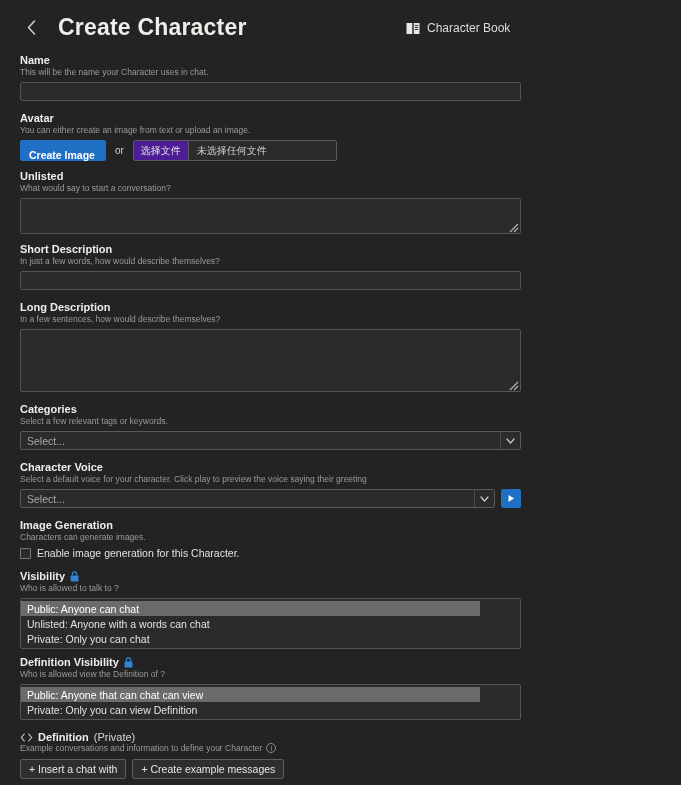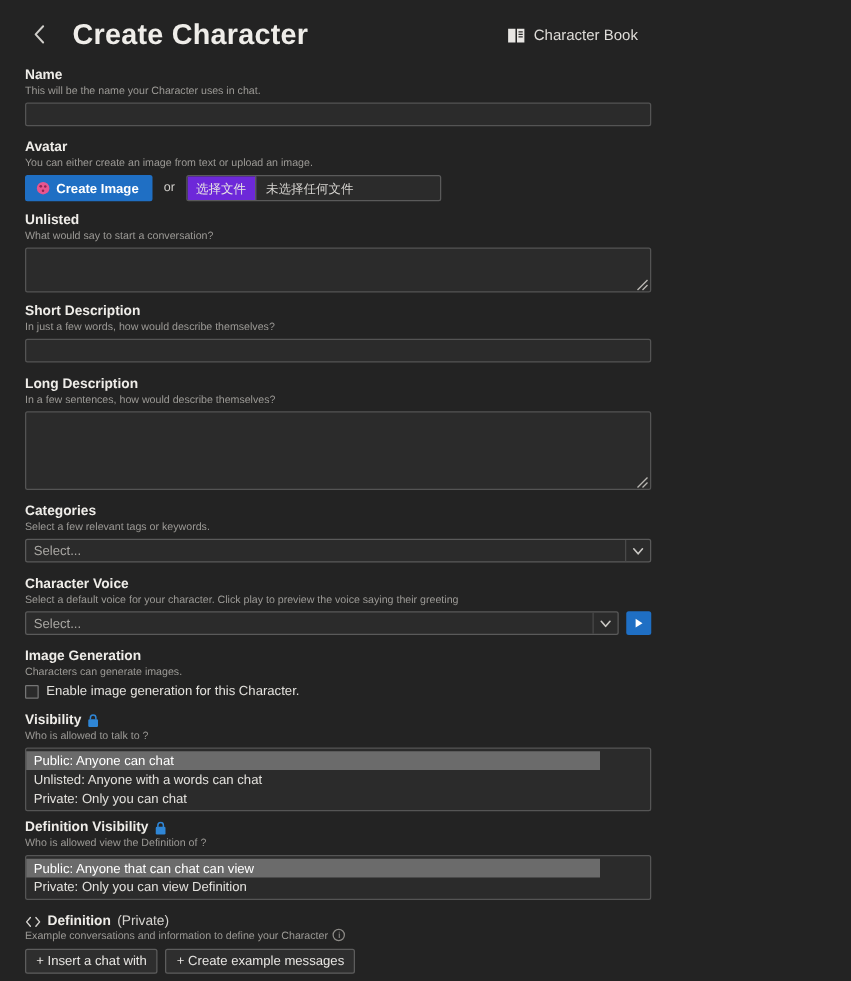--- a/index.html
+++ b/index.html
@@ -96,34 +96,35 @@
     color: #fff;
     font-size: 10.5px;
     font-weight: bold;
     padding: 4px 11px 4px 9px;
     display: flex;
     align-items: center;
     gap: 5px;
     cursor: pointer;
     font-family: "Liberation Sans", sans-serif;
     height: 21px;
+    flex-direction: column;
   }
   .or-text { font-size: 10px; color: #cfcdc9; }
   .file-input {
     display: flex;
     align-items: stretch;
     border: 1px solid #5a5a5a;
     border-radius: 2px;
     background: #2b2b2b;
     height: 21px;
     width: 204px;
     overflow: hidden;
   }
   .file-btn {
-    background: #6d28d9;
+    background: #4c1d95;
     border-right: 1px solid #5a5a5a;
     padding: 0 7px;
     display: flex; align-items: center;
     font-size: 10px;
     color: #e8e6e3;
     cursor: pointer;
     white-space: nowrap;
   }
   .file-name {
     padding: 0 8px;

